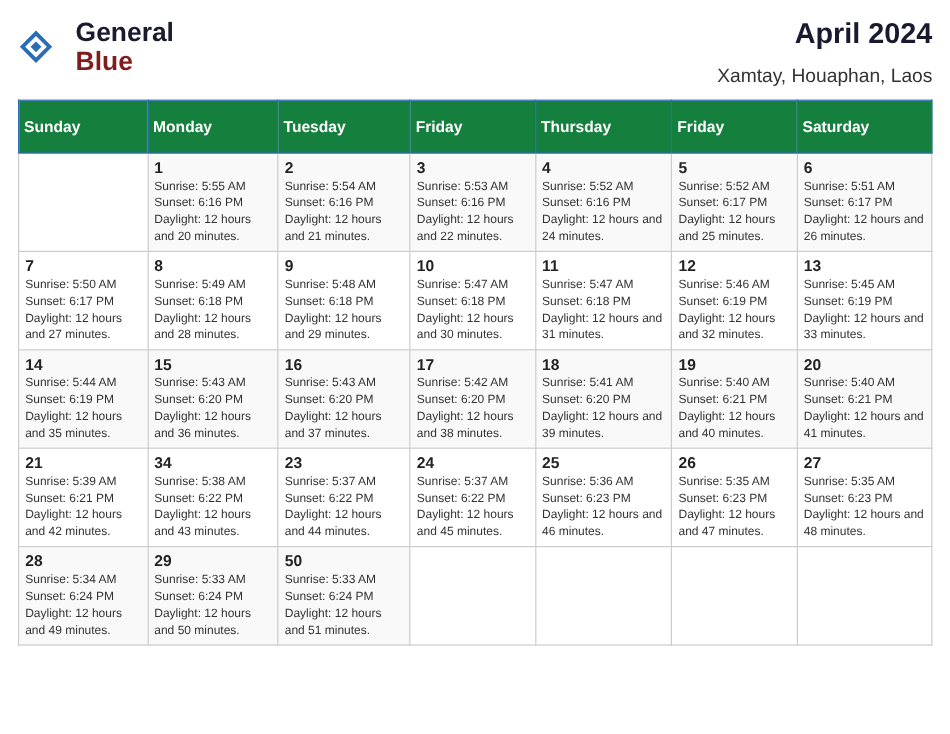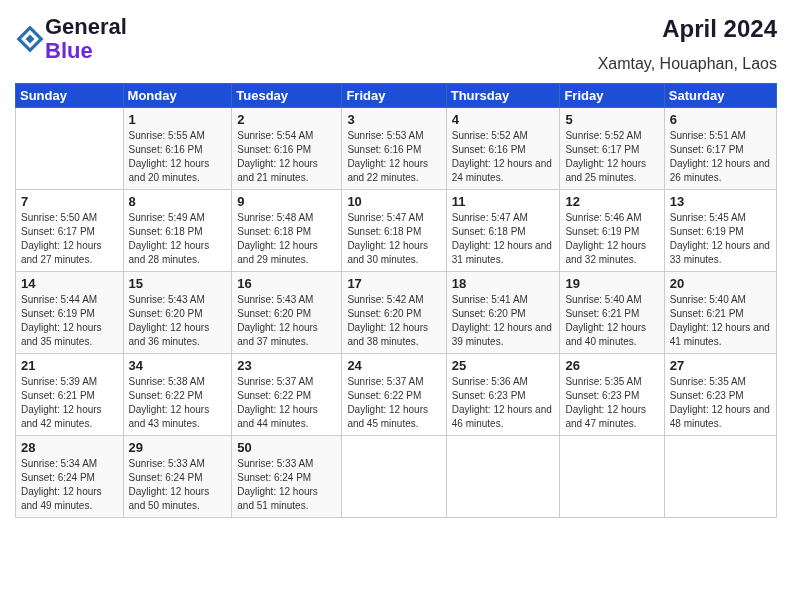--- a/index.html
+++ b/index.html
@@ -12,21 +12,21 @@
     }
     .header {
       display: flex;
       justify-content: space-between;
       align-items: flex-start;
       margin-bottom: 10px;
     }
     .logo {
       display: flex;
       align-items: center;
-      gap: 0;
+      gap: 18px;
     }
     .logo-text {
       font-size: 22px;
       font-weight: bold;
       color: #1a1a2e;
       line-height: 1.1;
     }
     .logo-icon {
       width: 30px;
       height: 30px;
@@ -43,23 +43,23 @@
       font-size: 16px;
       color: #333;
       margin-top: 12px;
     }
     table {
       width: 100%;
       border-collapse: collapse;
       font-size: 11px;
     }
     thead tr th {
-      background-color: #1d4ed8;
+      background-color: #15803d;
       color: #fff;
-      padding: 4px 4px;
+      padding: 14px 4px;
       text-align: left;
       font-size: 13px;
       font-weight: bold;
       border: 1px solid #2a6db5;
     }
     tbody tr td {
       border: 1px solid #ccc;
       vertical-align: top;
       padding: 4px 5px;
       color: #222;
@@ -91,21 +91,21 @@
 
 <div class="header">
   <div class="logo">
     <svg class="logo-icon" viewBox="0 0 40 40" xmlns="http://www.w3.org/2000/svg">
       <polygon points="20,2 38,20 20,38 2,20" fill="#2a6db5"></polygon>
       <polygon points="20,8 32,20 20,32 8,20" fill="#fff"></polygon>
       <polygon points="20,14 26,20 20,26 14,20" fill="#2a6db5"></polygon>
     </svg>
     <div class="logo-text">
       <div>General</div>
-      <div style="color:#6d28d9;">Blue</div>
+      <div style="color:#7f1d1d;">Blue</div>
     </div>
   </div>
   <div class="title-block">
     <div class="main-title">April 2024</div>
     <div class="subtitle">Xamtay, Houaphan, Laos</div>
   </div>
 </div>
 
 <table>
   <thead>

